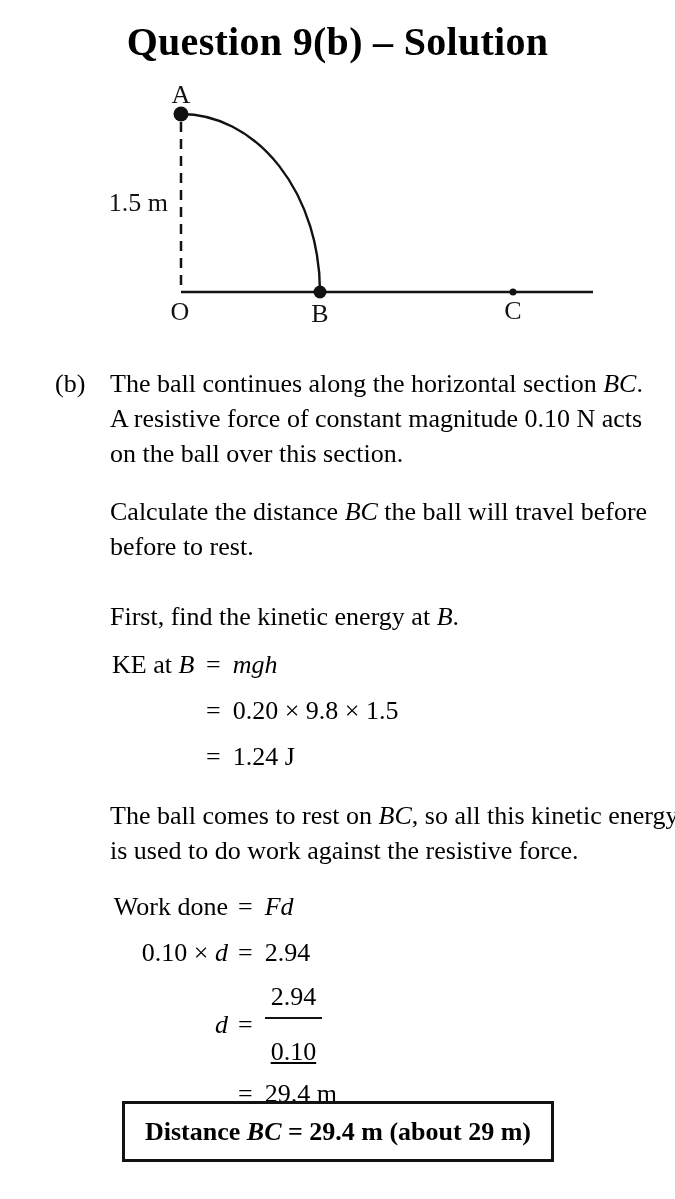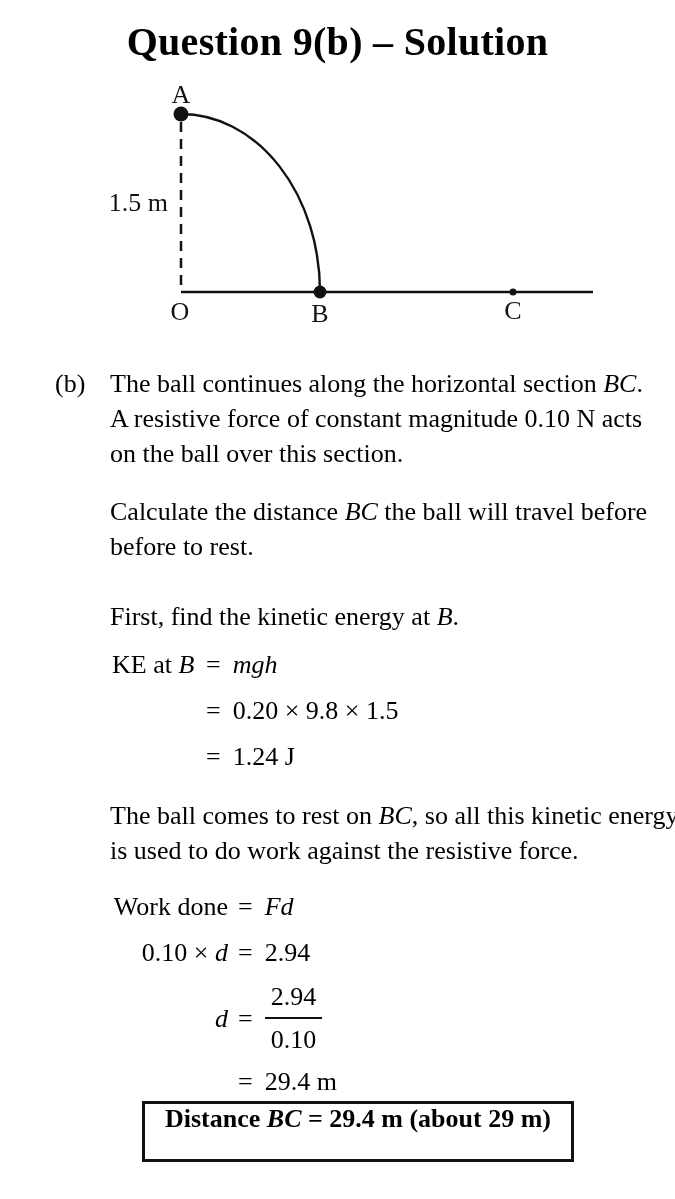--- a/index.html
+++ b/index.html
@@ -32,28 +32,28 @@
   }
   .it { font-style:italic; }
   .eq-block { position:absolute; left:112px; font-size:26px; }
   .eq-row { display:flex; align-items:flex-start; margin-bottom:13px; line-height:33px; white-space:nowrap; }
   .eq-row.center { align-items:center; }
   .eq1 .lhs { display:inline-block; width:84px; text-align:left; }
   .eq2 .lhs { display:inline-block; width:116px; text-align:right; }
   .eqsign { padding:0 12px 0 10px; }
   .frac { display:inline-flex; flex-direction:column; text-align:center; }
   .frac .num { border-bottom:2.5px solid #121212; padding:0 6px 4px; }
-  .frac .den { padding-top:4px; }
+  .frac .den { padding-top:16px;text-decoration:underline; }
   .eq2 .frac-row { margin-top:-2px; margin-bottom:9px; }
   .answer-box {
     position:absolute; left:122px; top:1101px;
     width:426px; height:55px;
     border:3px solid #121212;
-    display:flex; justify-content:center;
-    font-size:26px; font-weight:bold; white-space:nowrap;margin-left:20px;
+    display:flex; align-items:center; justify-content:center;
+    font-size:26px; font-weight:bold; white-space:nowrap;
   }
 </style>
 </head>
 <body>
 
 <div class="page">
 
   <h1 class="title">Question 9(b) – Solution</h1>
 
   <svg class="diagram" width="675" height="250" viewBox="0 0 675 250">

